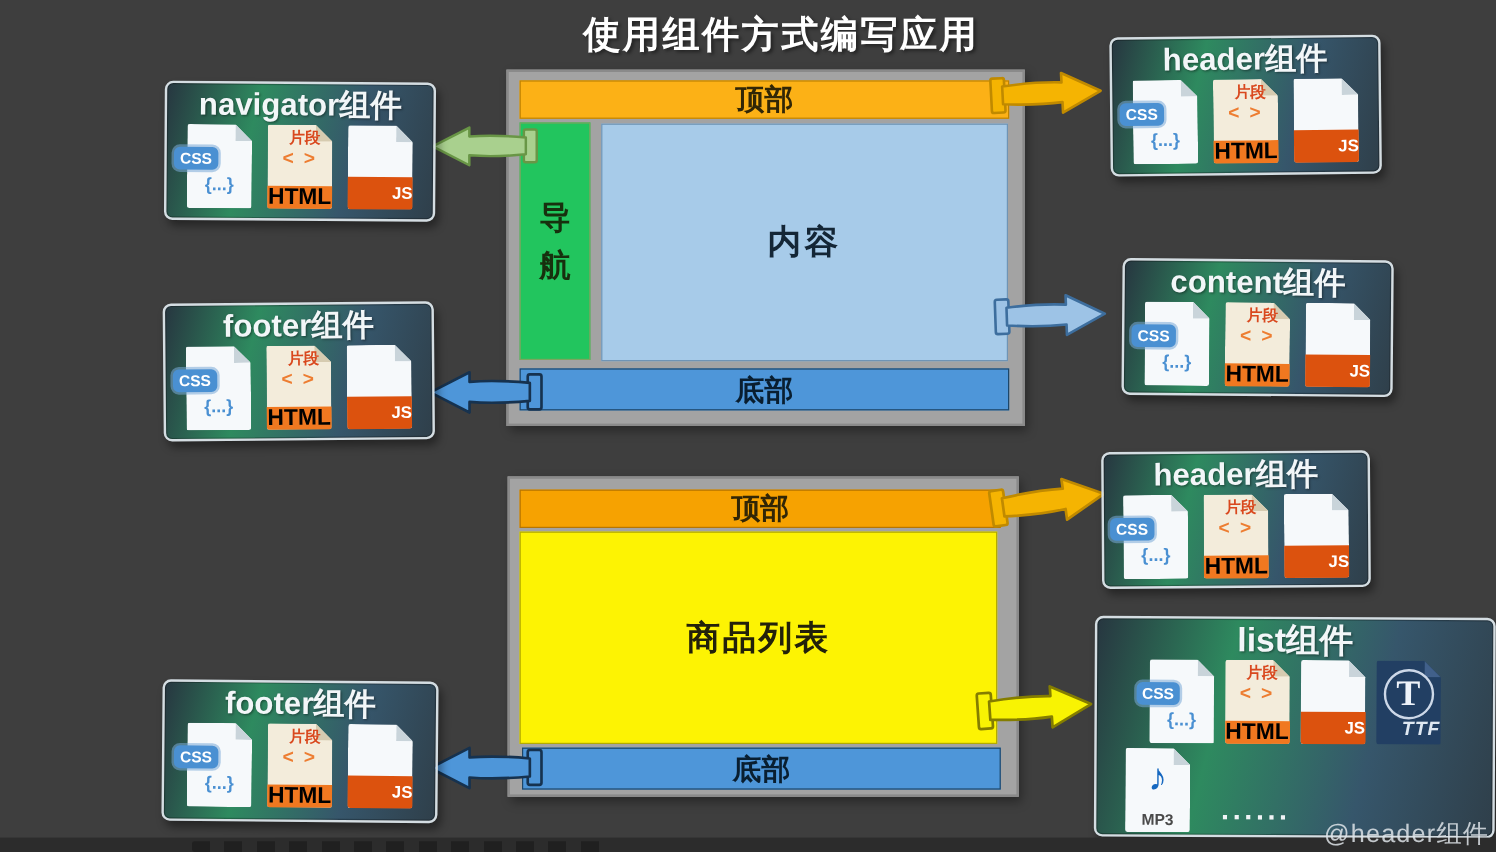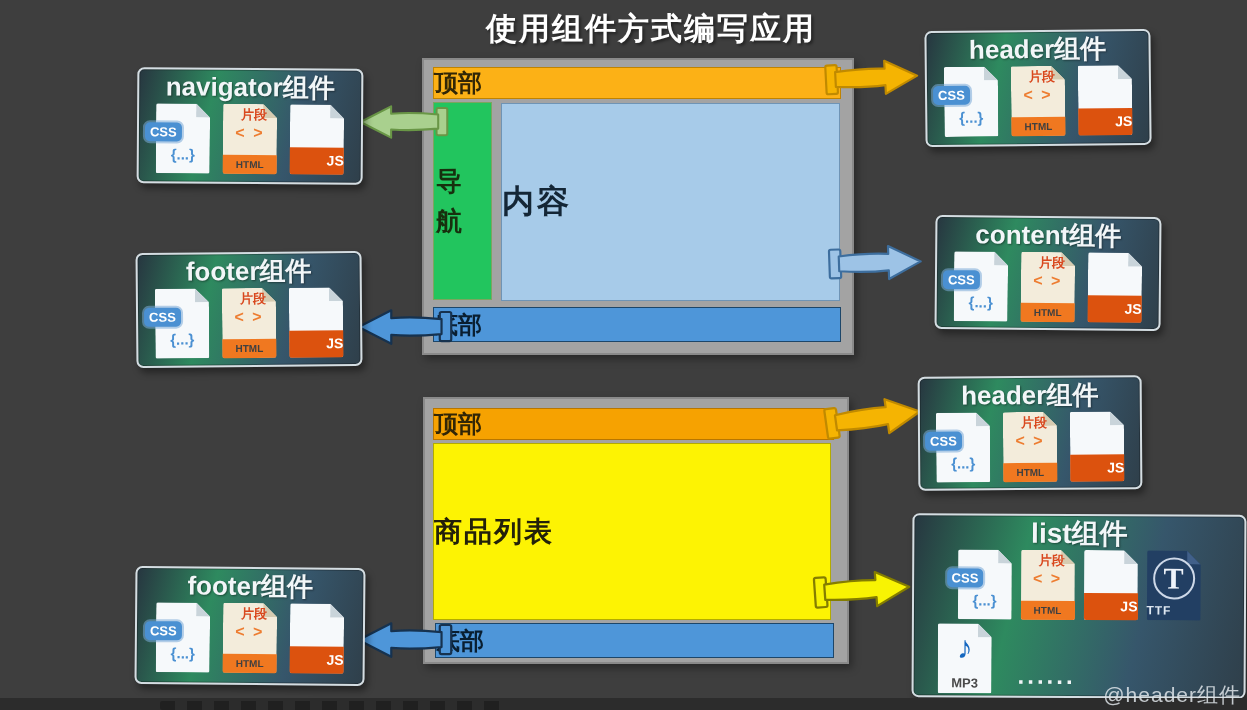--- a/index.html
+++ b/index.html
@@ -12,29 +12,29 @@
   .main-title {
     position:absolute; left:55px; right:0; top:8px; text-align:center;
     font-size:31px; font-weight:bold; color:#ffffff; letter-spacing:2px;
     text-shadow:2px 2px 3px rgba(0,0,0,.45);
   }
   
   .wf { position:absolute; background:#a3a3a3; border:2px solid #8a8a8a;
         box-shadow:3px 4px 8px rgba(0,0,0,.35); }
   #wf1 { left:422px; top:58px;  width:428px; height:293px; }
   #wf2 { left:423px; top:397px; width:422px; height:263px; }
-  .wf > div { position:absolute; display:flex; align-items:center; justify-content:flex-start;
+  .wf > div { position:absolute; display:flex; align-items:center; justify-content:center;
               font-weight:bold; }
   .bar-orange1 { left:9px;  top:7px;   width:406px; height:30px; background:#fcb116;
                  border:1px solid #c08300; color:#312606; font-size:24px; }
   .nav-green   { left:9px;  top:42px;  width:57px;  height:196px; background:#22c55e;
                  border:1px solid #7ba65e; color:#17300e; font-size:26px; }
   .nav-green span { width:30px; word-break:break-all; text-align:center; line-height:40px; }
   .content-blue{ left:77px; top:43px;  width:337px; height:196px; background:#a7cbe9;
-                 border:1px solid #6f94b5; color:#142636; font-size:32px; letter-spacing:3px; }
+                 border:1px solid #6f94b5; color:#142636; font-size:28px; letter-spacing:3px; }
   .bar-blue1   { left:9px;  top:247px; width:406px; height:33px; background:#4e96d9;
                  border:1px solid #1d4669; color:#091e30; font-size:24px; }
   .bar-orange2 { left:8px;  top:9px;   width:399px; height:30px; background:#f6a201;
                  border:1px solid #b87600; color:#312606; font-size:24px; }
   .list-yellow { left:8px;  top:44px;  width:396px; height:175px; background:#fdf303;
                  border:1px solid #b3ab00; color:#23210a; font-size:28px; letter-spacing:2px; }
   .bar-blue2   { left:10px; top:224px; width:397px; height:33px; background:#4e96d9;
                  border:1px solid #1d4669; color:#091e30; font-size:24px; }
   
   .card {
@@ -57,34 +57,34 @@
                font-weight:bold; font-size:13px; padding:2px 5px; border-radius:5px;
                box-shadow:0 0 0 2px rgba(122,170,215,.55); }
   .css-braces{ position:absolute; left:0; right:0; bottom:11px; text-align:center;
                color:#4a90d2; font-weight:bold; font-size:15px; }
   .html-body { background:#f3ecdb; }
   .html-fold { background:#d6cbb0; }
   .html-tag  { position:absolute; top:2px; left:18px; color:#d9481e; font-weight:bold; font-size:13px; }
   .html-code { position:absolute; top:20px; left:0; right:0; text-align:center; color:#ed7d31;
                font-weight:bold; font-size:16px; letter-spacing:2px; }
   .html-bar  { position:absolute; left:0; right:0; bottom:0; height:19px; background:#f07820;
-               color:#404040; font-weight:bold; font-size:10px; text-align:center; line-height:19px;
+               color:#000000; font-weight:bold; font-size:19px; text-align:center; line-height:19px;
                border-radius:0 0 2px 2px; }
   .js-bottom { position:absolute; left:0; right:0; bottom:0; height:27px; background:#dc520e;
                color:#fff; font-weight:bold; font-size:14px; text-align:right; line-height:27px;
                border-radius:0 0 2px 2px; }
   .ttf-body  { background:#223f63; }
   .ttf-fold  { background:#41608a; }
   .ttf-circle{ position:absolute; top:7px; left:50%; transform:translateX(-50%);
                width:38px; height:38px; border:2px solid #cdd8e8; border-radius:50%;
                display:flex; align-items:center; justify-content:center;
                font-family:"Liberation Serif","DejaVu Serif",serif; font-size:30px;
                font-weight:bold; color:#eef3fa; }
-  .ttf-label { position:absolute; bottom:3px; left:0; right:0; text-align:left; color:#dfe8f2;
-               font-weight:bold; font-size:12px; letter-spacing:1px; }
+  .ttf-label { position:absolute; bottom:3px; left:0; right:0; text-align:right; color:#dfe8f2;
+               font-weight:bold; font-size:16px; letter-spacing:1px; font-style:italic; }
   .mp4-body  { background:#f1bed0; }
   .mp4-fold  { background:#d79bb4; }
   .mp4-badge { position:absolute; left:-9px; top:26px; background:#dc91ac; color:#fff;
                font-weight:bold; font-size:15px; padding:2px 6px; border-radius:4px; }
   .mp3-note  { position:absolute; top:6px; left:0; right:0; text-align:center;
                color:#1668c0; font-size:32px; line-height:36px; }
   .mp3-label { position:absolute; bottom:3px; left:0; right:0; text-align:center;
                color:#4a4a4a; font-weight:bold; font-size:13px; }
   .dots { color:#f0f4f6; font-weight:bold; font-size:24px; letter-spacing:3px;
           line-height:24px; padding-bottom:6px; }

